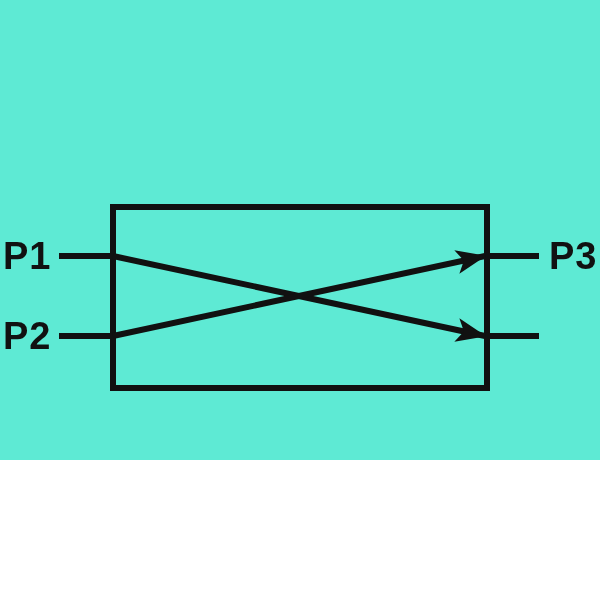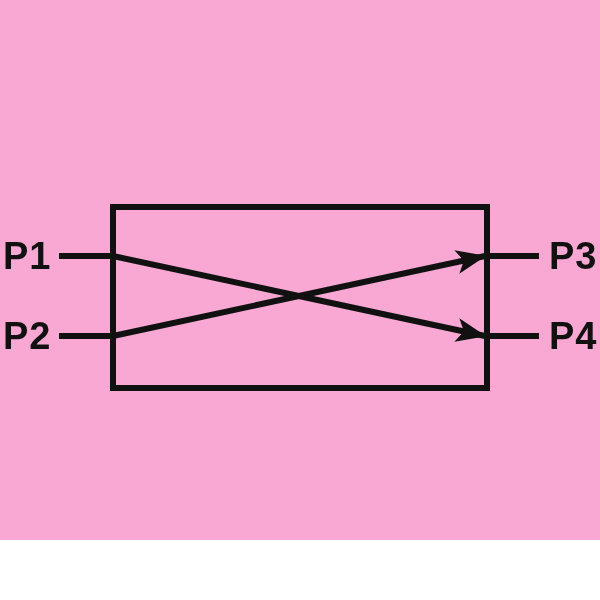--- a/index.html
+++ b/index.html
@@ -3,22 +3,22 @@
 <meta charset="utf-8">
 <style>
   html, body {
     margin: 0;
     padding: 0;
     background: #ffffff;
   }
   .canvas {
     position: relative;
     width: 600px;
-    height: 540px;
-    background: #f9a8d4;
+    height: 460px;
+    background: #5eead4;
     overflow: hidden;
   }
   .canvas svg {
     position: absolute;
     left: 0;
     top: 0;
   }
   .port-label {
     position: absolute;
     transform: translateY(-52%);
@@ -49,14 +49,13 @@
       <line x1="59" y1="256" x2="113" y2="256" stroke="#111111" stroke-width="6"></line>
       <line x1="59" y1="336" x2="113" y2="336" stroke="#111111" stroke-width="6"></line>
       <line x1="487" y1="256" x2="539" y2="256" stroke="#111111" stroke-width="6"></line>
       <line x1="487" y1="336" x2="539" y2="336" stroke="#111111" stroke-width="6"></line>
       <line x1="113" y1="256" x2="485" y2="336" stroke="#111111" stroke-width="6" marker-end="url(#arrowhead)"></line>
       <line x1="113" y1="336" x2="485" y2="256" stroke="#111111" stroke-width="6" marker-end="url(#arrowhead)"></line>
     </svg>
   <span class="port-label pos-p1">P1</span>
   <span class="port-label pos-p2">P2</span>
   <span class="port-label pos-p3">P3</span>
-  <span class="port-label pos-p4">P4</span>
 </div>
 
 </body></html>

